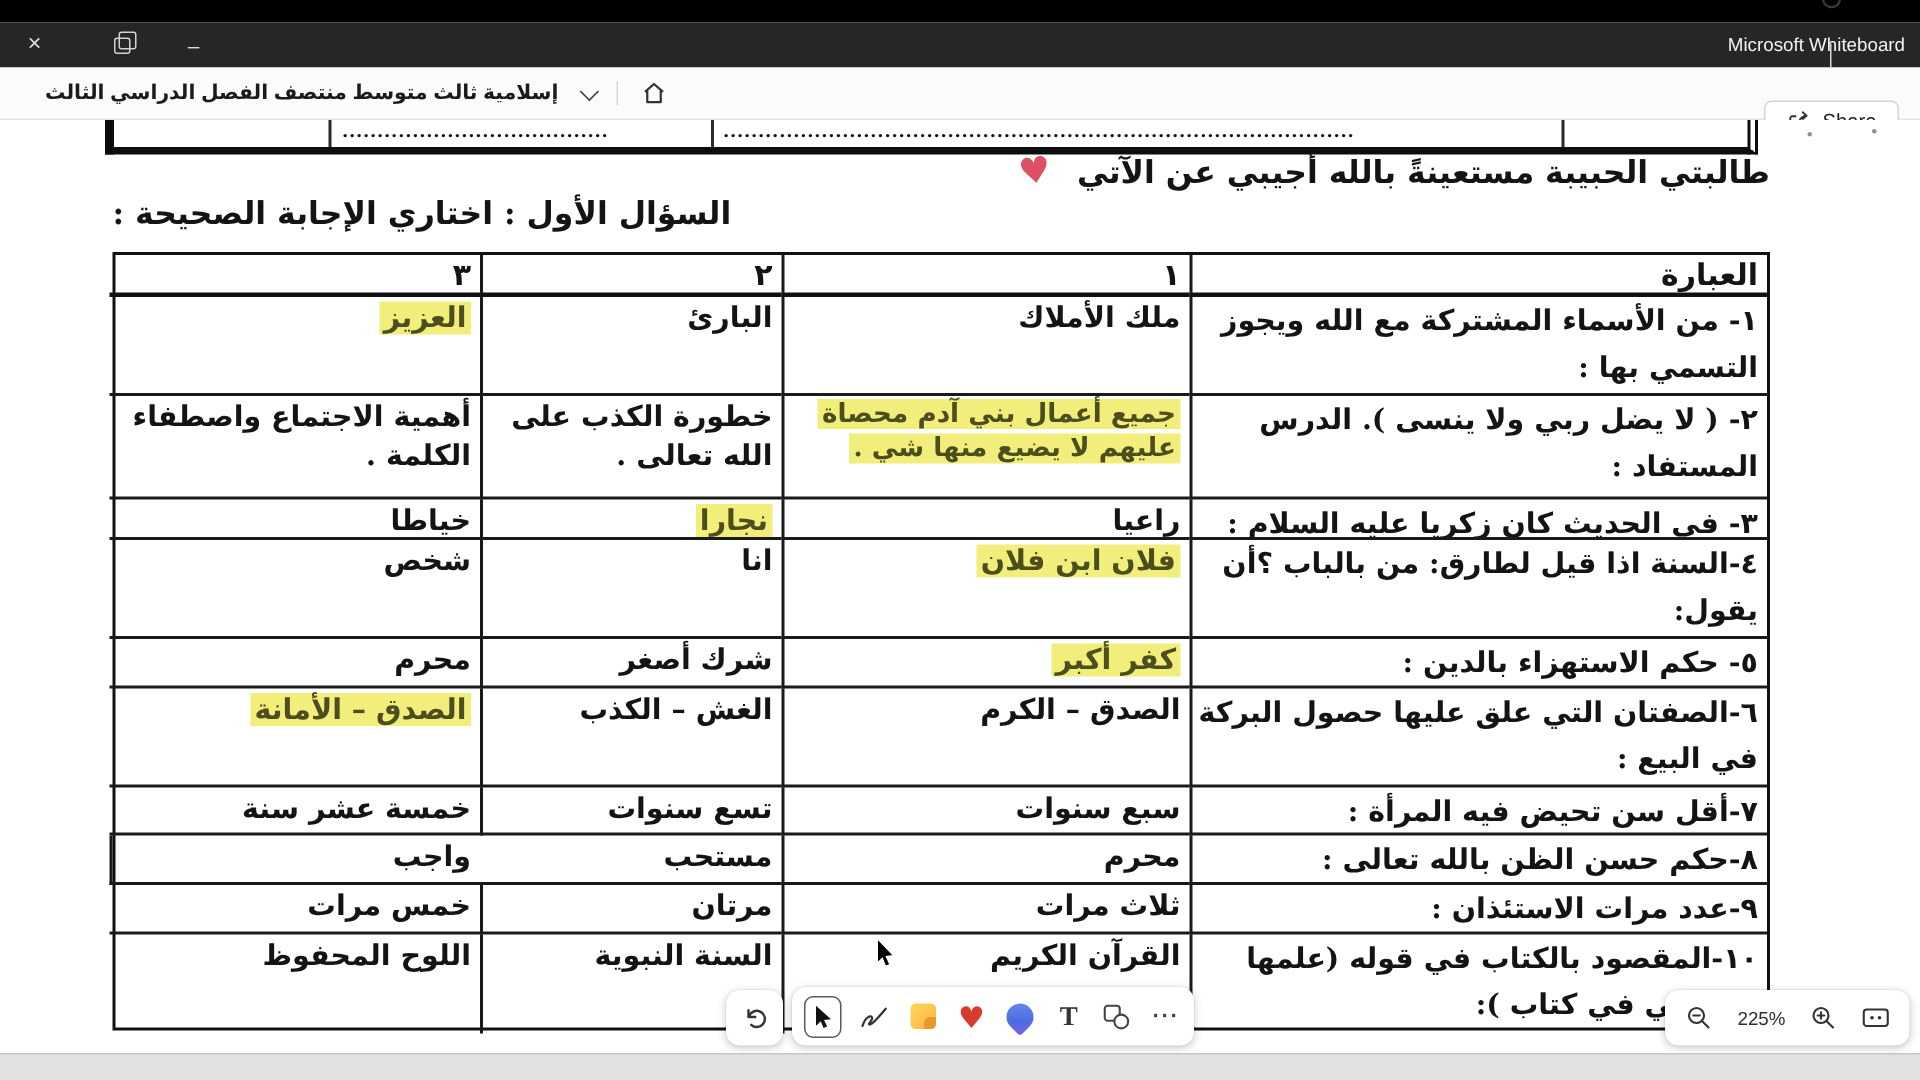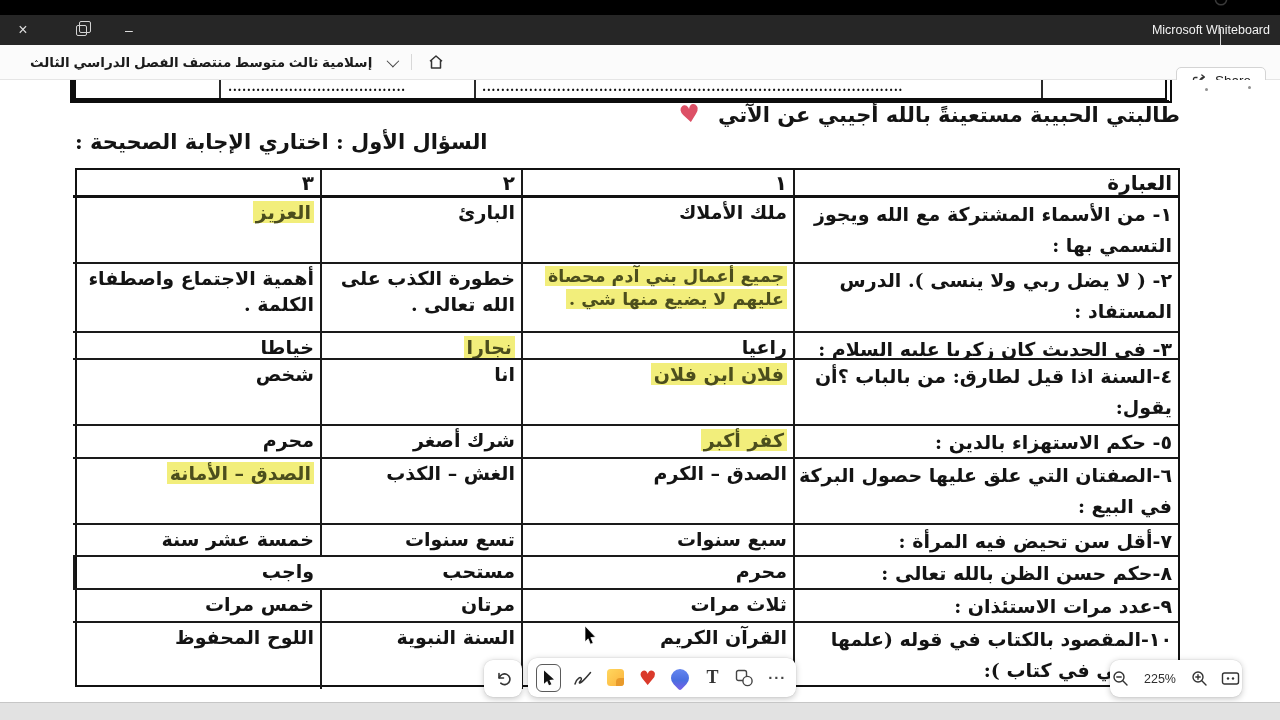--- a/index.html
+++ b/index.html
@@ -76,21 +76,21 @@
   #note-glyph { position:relative; width:17px; height:17px; border-radius:3.5px;
                 background:linear-gradient(135deg,#ffd75e 0%,#fcb23c 100%); overflow:hidden; }
   #note-glyph::after { content:""; position:absolute; right:-1px; bottom:-1px; width:9px; height:9px;
                        background:#e89a2b; border-radius:4px 0 2px 0; transform:rotate(0deg); }
   #heart-glyph { color:#da3a2b; font-size:20px; line-height:20px; font-family:"DejaVu Sans",sans-serif; }
   #bubble-glyph { width:18px; height:18px; border-radius:50% 50% 12% 50%; transform:rotate(45deg);
                   background:linear-gradient(135deg,#6f8ff5 0%,#4a6ee0 60%,#7b5fe8 100%); }
   #bubble-glyph i { display:block; width:100%; height:100%; border-radius:50%; }
   #text-glyph { font-family:"Liberation Serif","DejaVu Serif",serif; font-size:18px; font-weight:600; color:#333; }
   #more-glyph { font-size:15px; color:#444; letter-spacing:1px; font-weight:700; }
-  #zoom-pill { left:1110px; top:580px; width:132px; height:37px; gap:13px; padding:0 12px; justify-content:center; }
+  #zoom-pill { left:1110px; top:580px; width:163px; height:37px; gap:13px; padding:0 12px; justify-content:center; }
   #zoom-level { font-size:12.5px; color:#2f2f2f; min-width:36px; text-align:center; }
 
   
   #bottom-strip { left:0; top:622px; width:1280px; height:18px; background:#e2e2e2; border-top:1px solid #c6c6c6; }
 
   #cursor { left:584px; top:546px; }
 </style>
 </head>
 <body>
 

